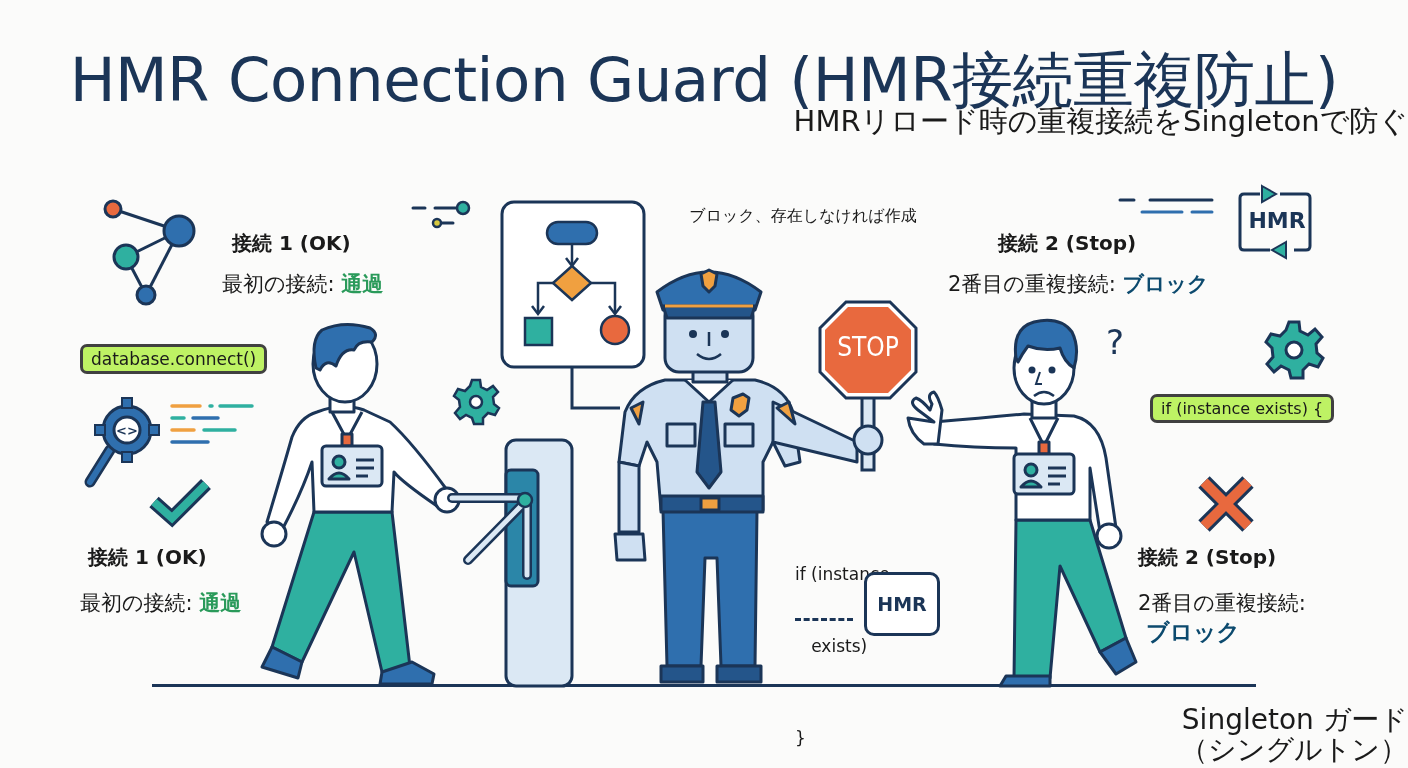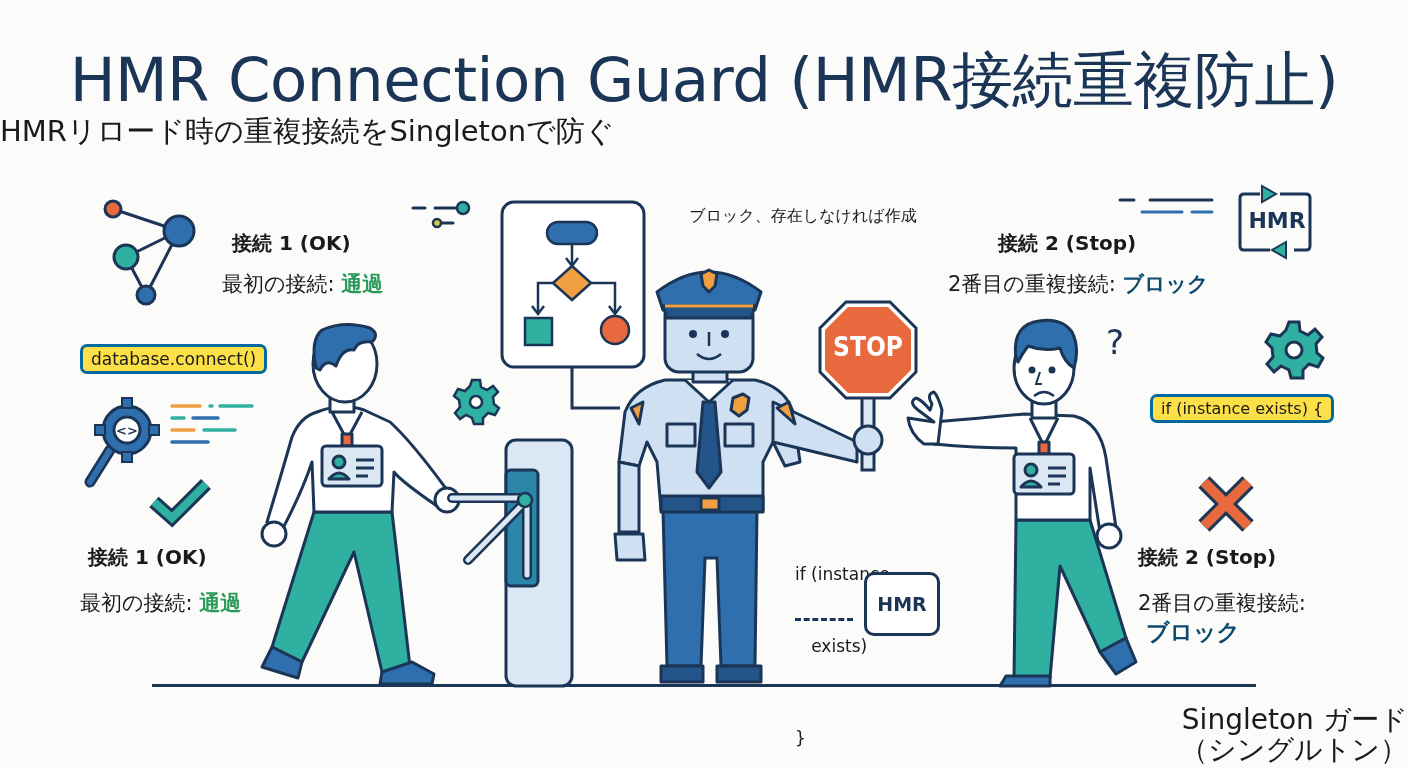--- a/index.html
+++ b/index.html
@@ -1,25 +1,25 @@
 <!DOCTYPE html>
 <html><head>
 <meta charset="utf-8">
 <style>
   html, body { margin:0; padding:0; }
   body { width:1408px; height:768px; background:#fbfbfa; position:relative; overflow:hidden;
          font-family:"DejaVu Sans", "Liberation Sans", sans-serif; color:#1a1a1a; }
   .abs { position:absolute; }
   .title { left:0; width:1408px; top:40px; text-align:center; font-size:61px; color:#1b3557; font-weight:500; letter-spacing:-0.5px; }
-  .subtitle { left:0; width:1408px; top:112px; text-align:left; font-size:29px; color:#1a1a1a; }
+  .subtitle { left:0; width:1408px; top:102px; text-align:right; font-size:29px; color:#1a1a1a; }
   .lbl-h { font-size:20px; font-weight:bold; color:#1a1a1a; white-space:nowrap; }
   .lbl-s { font-size:21px; color:#1a1a1a; white-space:nowrap; }
   .ok { color:#2a9a5a; font-weight:bold; }
   .ng { color:#0c4a6e; font-weight:bold; }
-  .codebox { border:3px solid #0369a1; border-radius:7px; background:#fde047; font-size:17px; padding:2px 8px; white-space:nowrap; color:#1a1a1a; }
+  .codebox { border:3px solid #404040; border-radius:7px; background:#bef264; font-size:17px; padding:2px 8px; white-space:nowrap; color:#1a1a1a; }
   .note { font-size:16px; color:#1a1a1a; text-align:center; line-height:22px; white-space:nowrap; }
   .code-plain { font-size:17px; color:#1a1a1a; line-height:24px; white-space:pre; }
   .bottom { left:0; width:1408px; text-align:right; font-size:28px; color:#1a1a1a; }
   svg { position:absolute; overflow:visible; }
 </style>
 </head>
 <body>
 
 <div class="abs title">HMR Connection Guard (HMR接続重複防止)</div>
 <div class="abs subtitle">HMRリロード時の重複接続をSingletonで防ぐ</div>
@@ -202,21 +202,21 @@
   <path d="M104 70 L104 84" stroke="#1b3557" stroke-width="2.5"></path>
   <path d="M92 92 Q104 102 116 92" fill="none" stroke="#1b3557" stroke-width="2.5"></path>
 </svg>
 
 <svg style="left:818px;top:300px" width="100" height="170" viewBox="0 0 100 170">
   <rect x="44" y="90" width="12" height="80" fill="#dbe8f4" stroke="#1b3557" stroke-width="3"></rect>
   <polygon points="28,2 72,2 98,28 98,72 72,98 28,98 2,72 2,28" fill="#fff" stroke="#1b3557" stroke-width="3"></polygon>
   <polygon points="30,7 70,7 93,30 93,70 70,93 30,93 7,70 7,30" fill="#e8693e"></polygon>
   <circle cx="50" cy="140" r="14" fill="#cfe0f2" stroke="#1b3557" stroke-width="3"></circle>
 </svg>
-<div class="abs" style="left:820px; top:332px; width:96px; text-align:center; font-size:26px; font-weight:bold; color:#fff; font-family:'DejaVu Sans Condensed','DejaVu Sans',sans-serif;">STOP</div>
+<div class="abs" style="left:820px; top:332px; width:96px; text-align:center; font-size:26px; font-weight:normal; color:#fff; font-family:'DejaVu Sans Condensed','DejaVu Sans',sans-serif;">STOP</div>
 
 <div class="abs code-plain" style="left:795px; top:514px;">
   <div>if (instance</div>
   <div>   exists)</div>
   <div style="margin-top:20px;">}</div>
 </div>
 <div class="abs" style="left:795px; top:618px; width:58px; border-top:3px dashed #1b3557;"></div>
 
 <div class="abs" style="left:864px; top:572px; width:70px; height:58px; border:3px solid #1b3557; border-radius:10px; background:#fff; display:flex; align-items:center; justify-content:center;">
   <span style="font-size:19px; font-weight:bold; color:#1b3557;">HMR</span>

